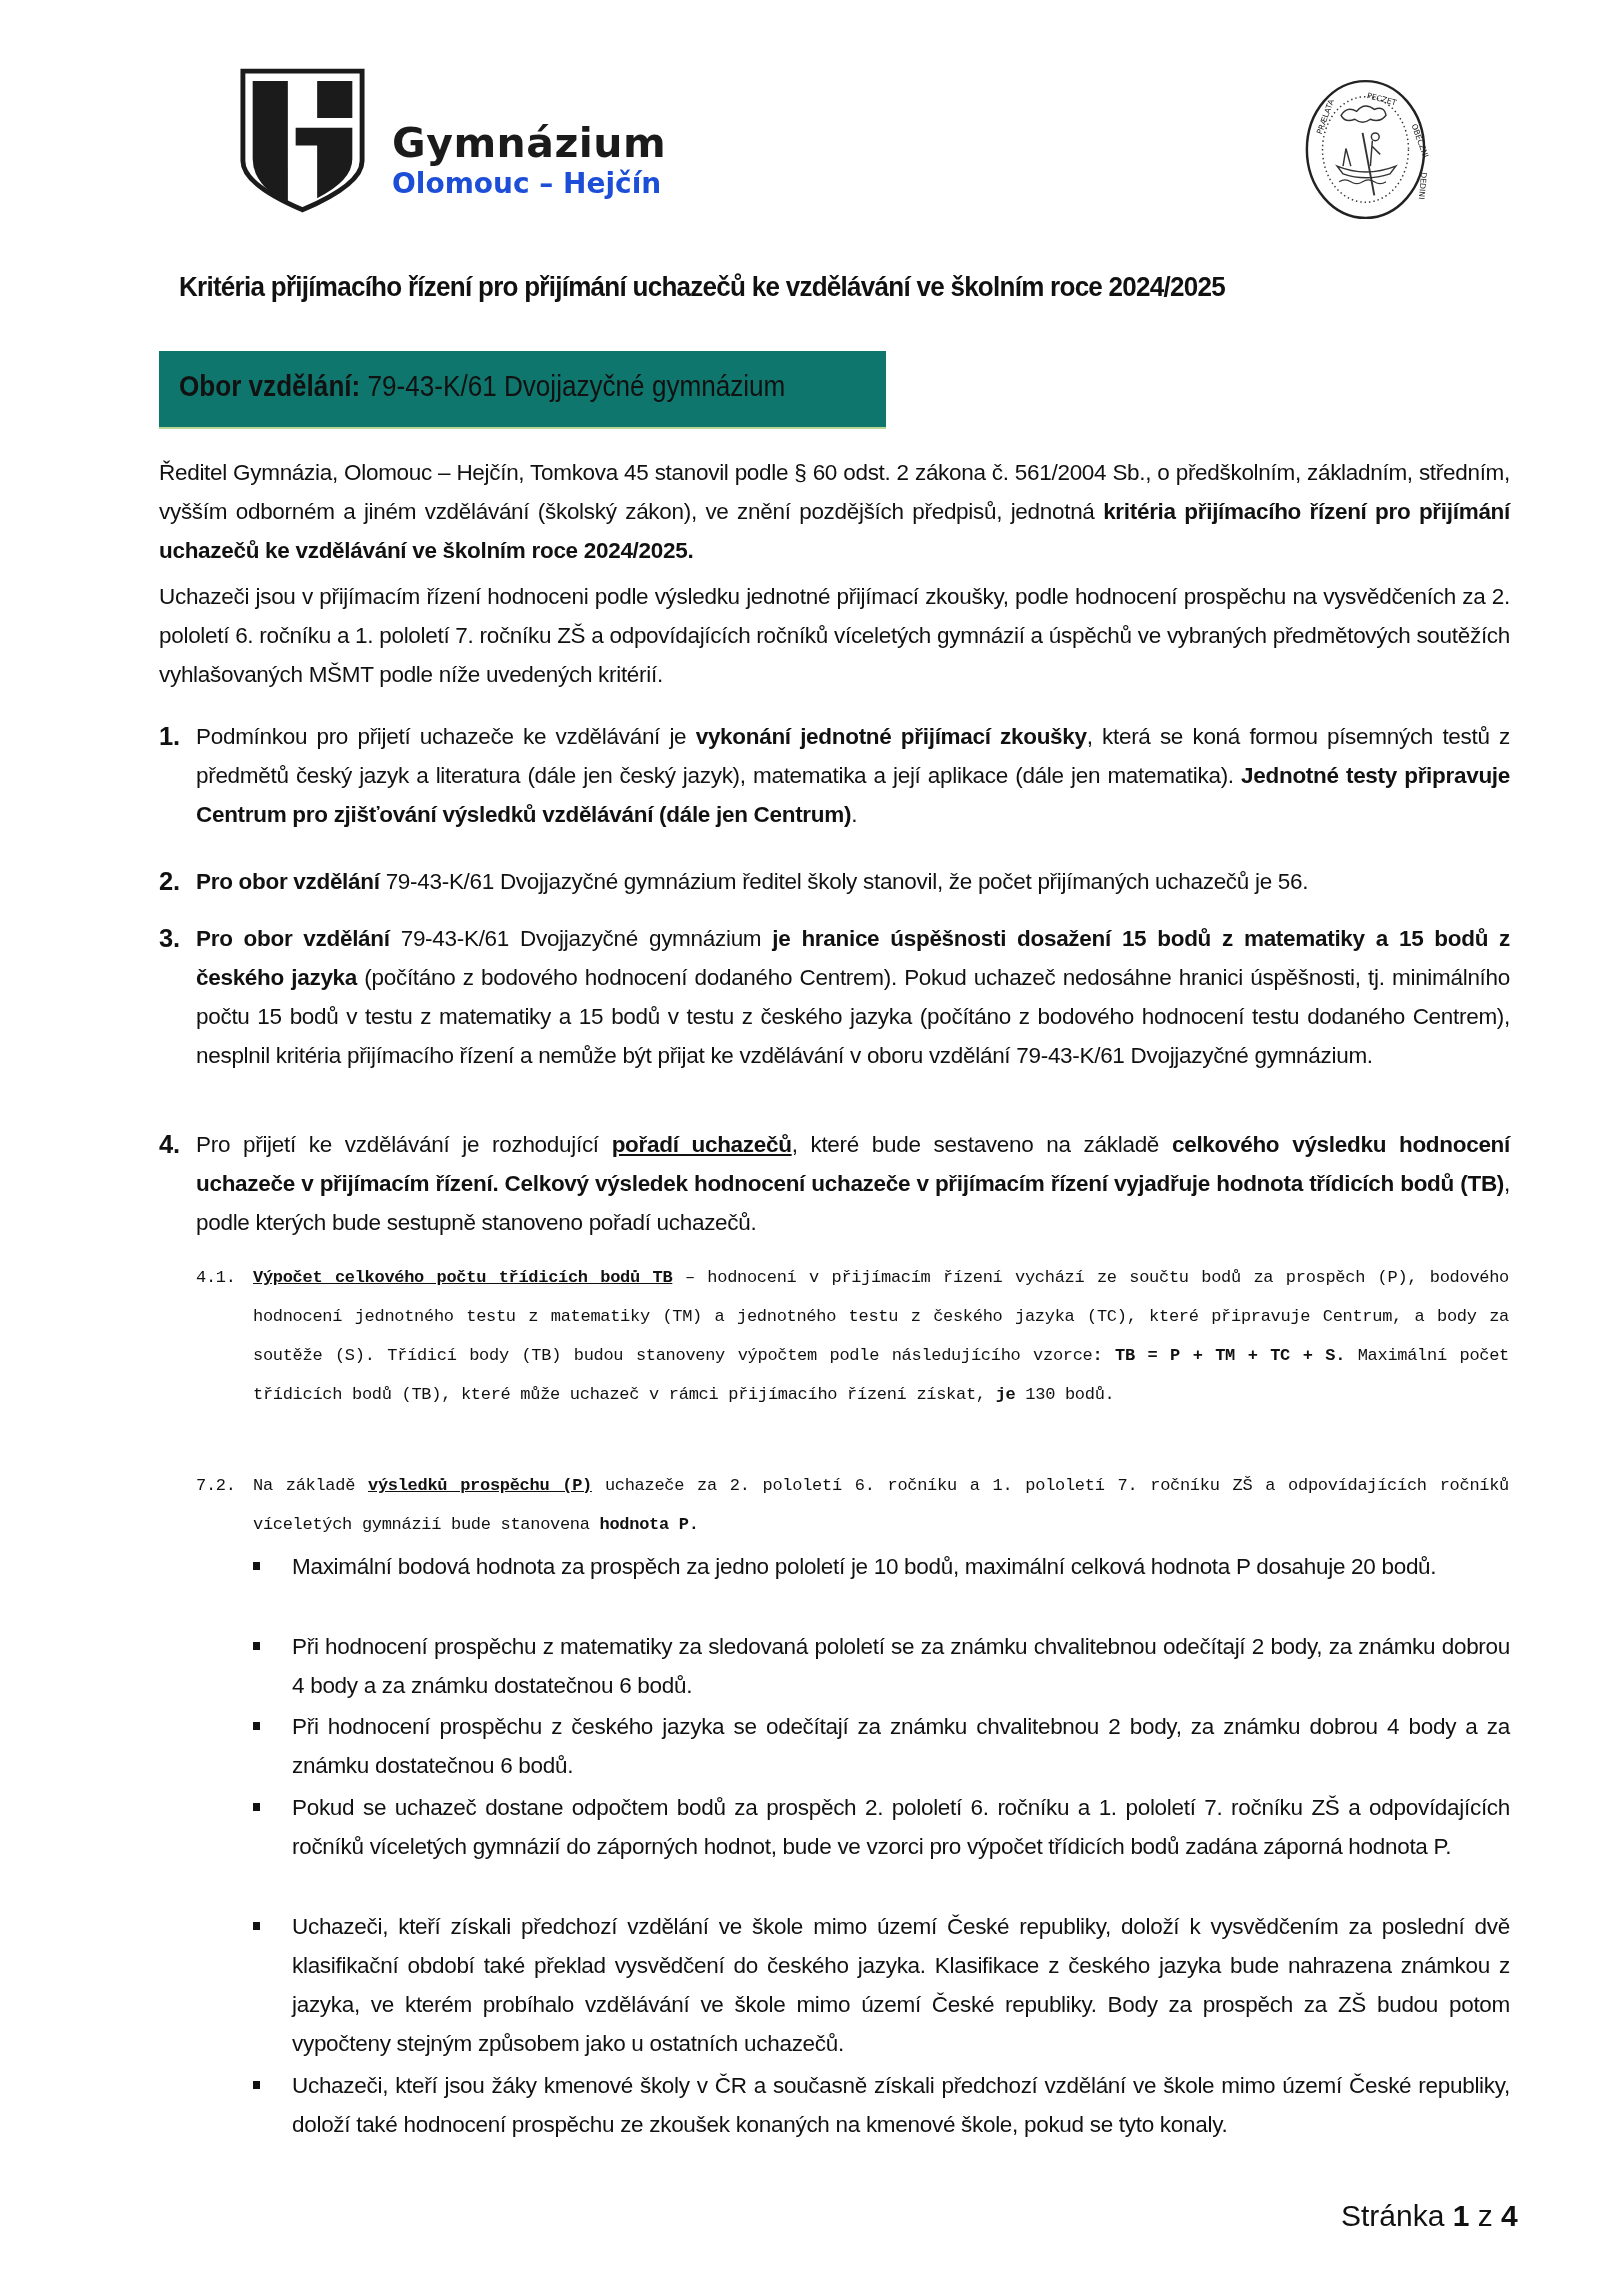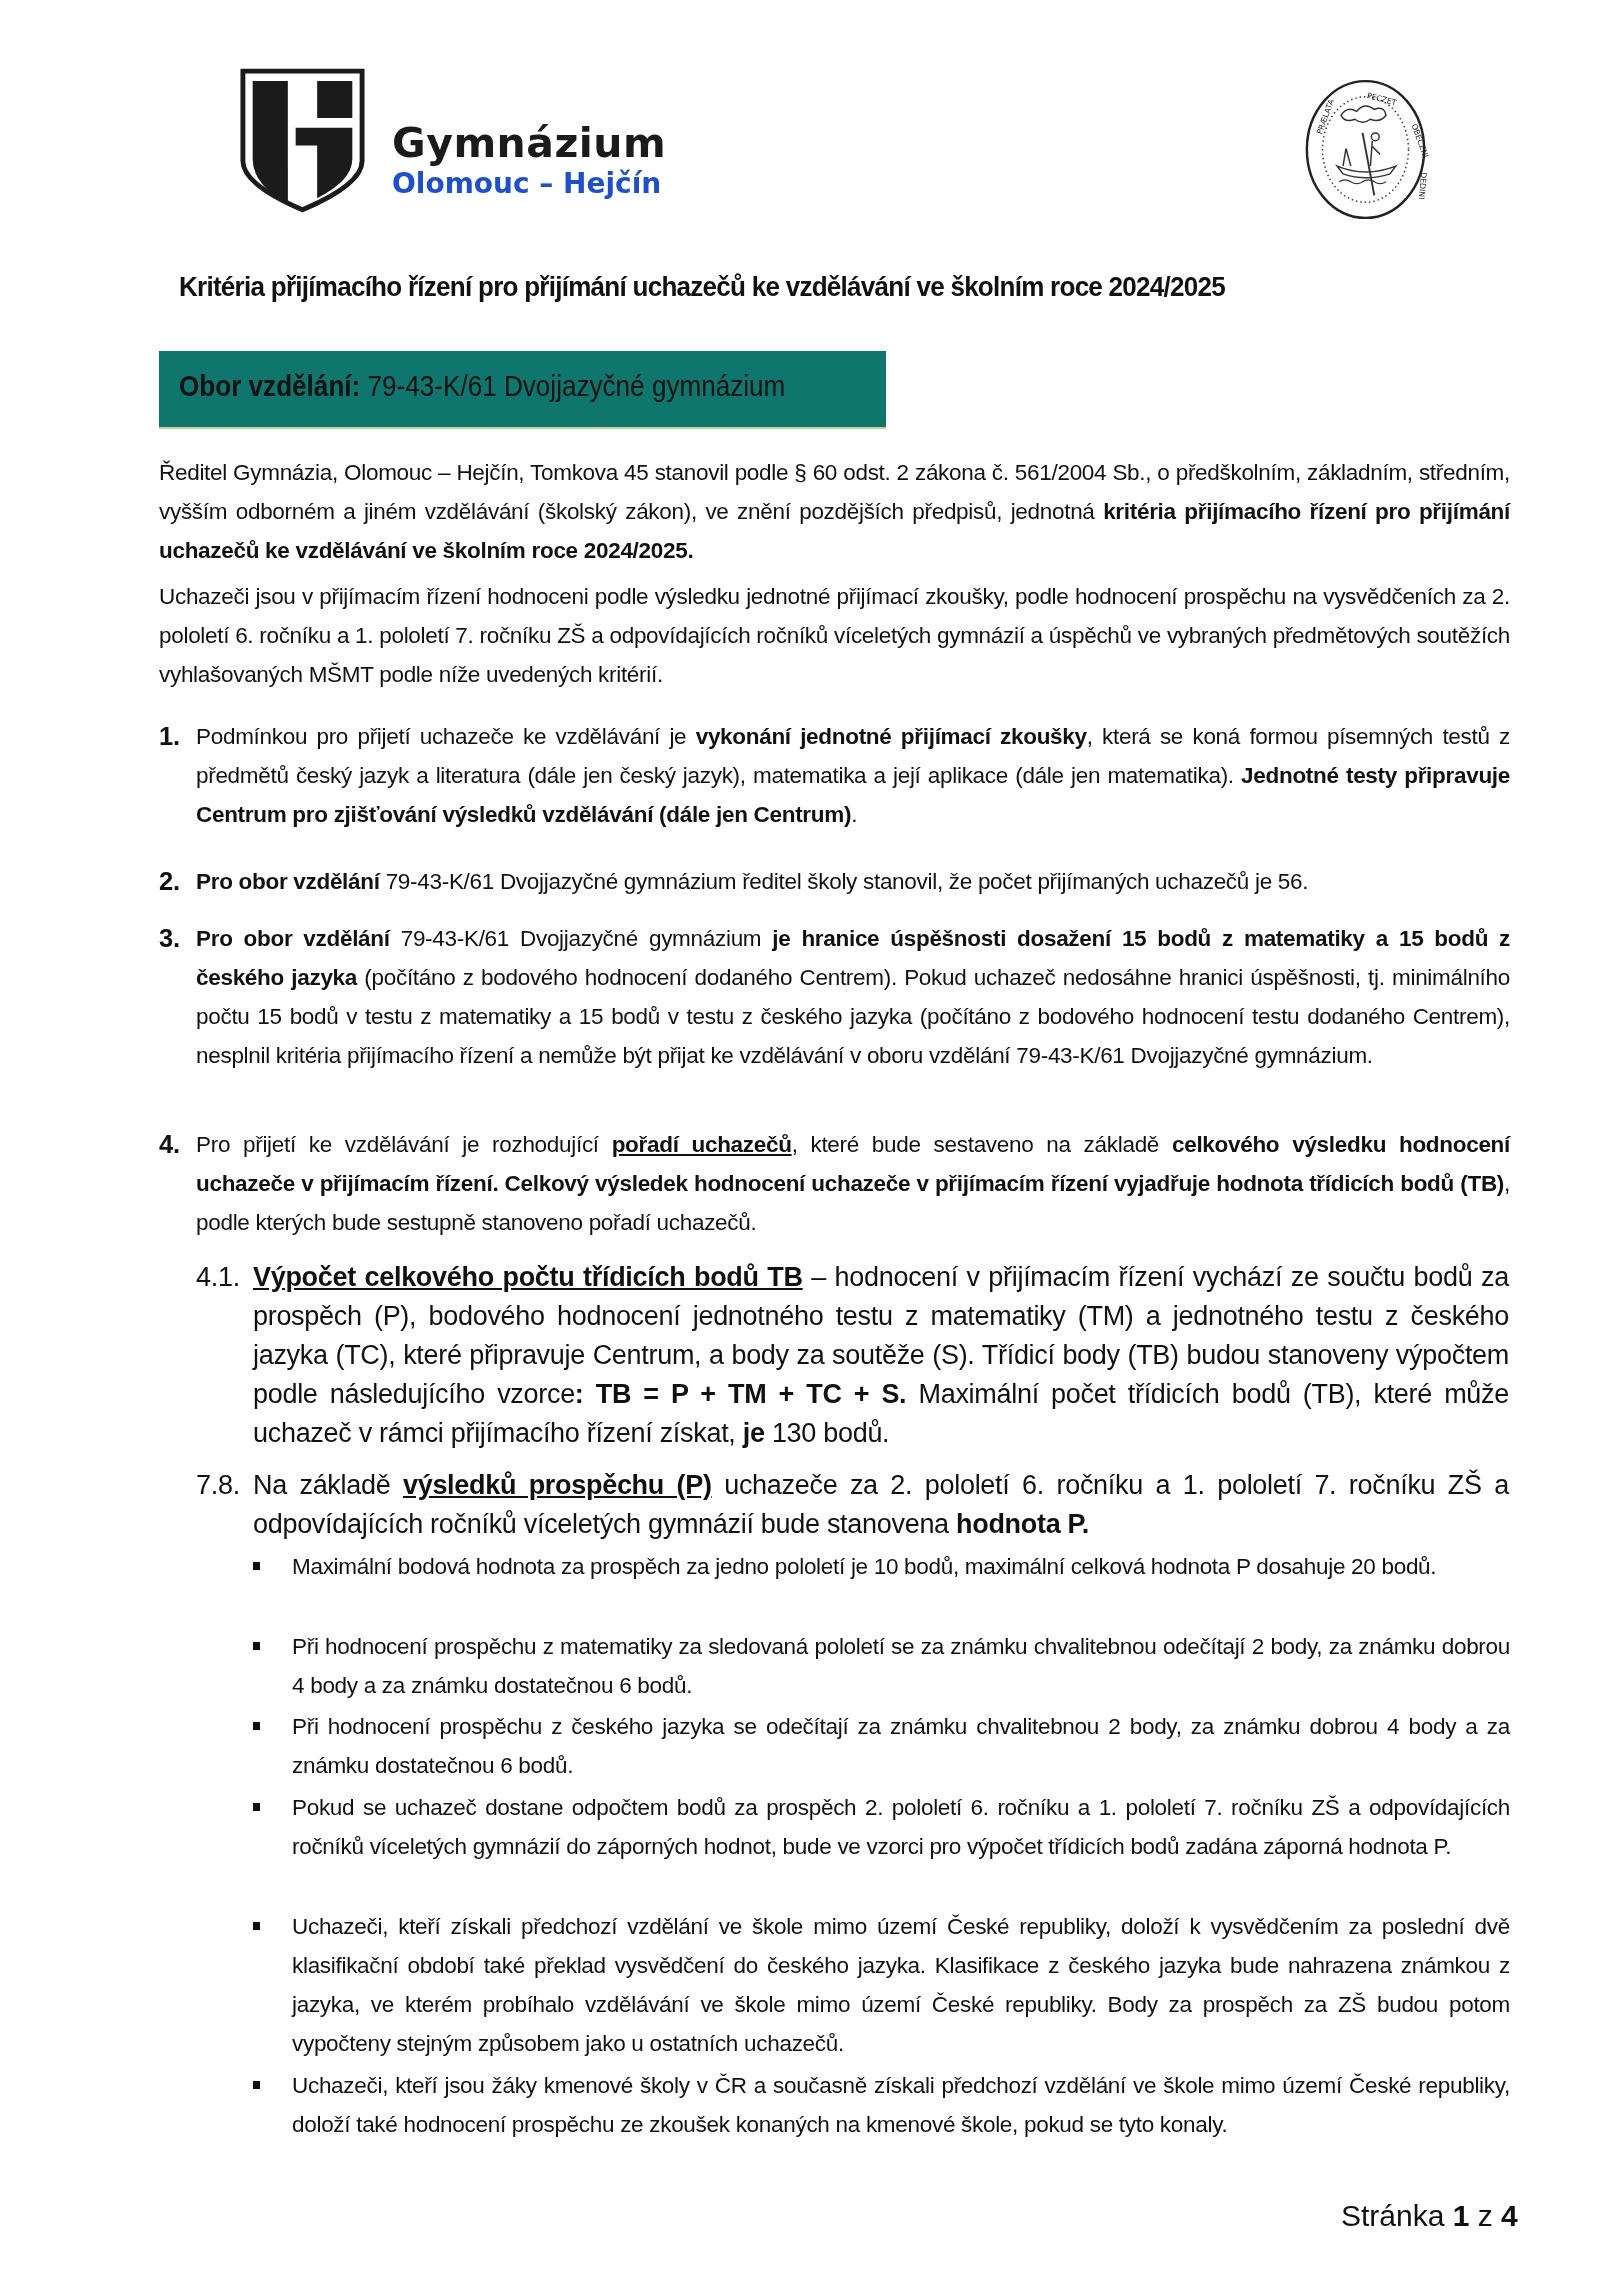--- a/index.html
+++ b/index.html
@@ -22,21 +22,21 @@
     .field-box span { position:absolute; left:19.6px; top:18.6px; font-size:29px; white-space:nowrap; font-family:"Liberation Sans",sans-serif; transform:scaleX(0.9); transform-origin:left; }
     .field-box b { font-weight:bold; }
 
     .para { position:absolute; left:159px; width:1351px; font-size:22.5px; line-height:39px; text-align:justify; font-family:"Liberation Sans",sans-serif; letter-spacing:-0.3px; }
     .para b { font-weight:bold; }
     .num-item { position:absolute; left:159px; width:1351px; font-size:22.5px; line-height:39px; font-family:"Liberation Sans",sans-serif; letter-spacing:-0.3px; }
     .num-item .num { position:absolute; left:0; top:0; font-weight:bold; font-size:25.5px; }
     .num-item .body { margin-left:37px; text-align:justify; }
     .u { text-decoration:underline; font-weight:bold; }
 
-    .sub-item { position:absolute; left:196px; width:1313px; font-size:27px; line-height:39px; font-family:Liberation Sans, sans-serif; letter-spacing:-0.3px; }
+    .sub-item { position:absolute; left:196px; width:1313px; font-size:17px; line-height:39px; font-family:Liberation Mono, monospace; letter-spacing:-0.3px; }
     .sub-item .num { position:absolute; left:0; top:0; }
     .sub-item .body { margin-left:57px; text-align:justify; }
 
     .bullet { position:absolute; left:253px; width:1257px; font-size:22.5px; line-height:39px; font-family:"Liberation Sans",sans-serif; letter-spacing:-0.3px; }
     .bullet .mark { position:absolute; left:0; top:14.7px; width:6.9px; height:8.8px; background:#111; }
     .bullet .body { margin-left:39px; text-align:justify; }
 
     .footer { position:absolute; left:1341px; top:2199px; font-size:30px; font-family:"Liberation Sans",sans-serif; }
     .footer b { font-weight:bold; }
   </style>
@@ -105,21 +105,21 @@
     <span class="num">4.</span>
     <div class="body"><span>Pro přijetí ke vzdělávání je rozhodující </span><span class="u">pořadí uchazečů</span><span>, které bude sestaveno na základě </span><b>celkového výsledku hodnocení uchazeče v přijímacím řízení. Celkový výsledek hodnocení uchazeče v přijímacím řízení vyjadřuje hodnota třídicích bodů (TB)</b><span>, podle kterých bude sestupně stanoveno pořadí uchazečů.</span></div>
   </div>
 
   <div class="sub-item" style="top:1258px;">
     <span class="num">4.1.</span>
     <div class="body"><span class="u">Výpočet celkového počtu třídicích bodů TB</span><span> – hodnocení v přijímacím řízení vychází ze součtu bodů za prospěch (P), bodového hodnocení jednotného testu z matematiky (TM) a jednotného testu z českého jazyka (TC), které připravuje Centrum, a body za soutěže (S). Třídicí body (TB) budou stanoveny výpočtem podle následujícího vzorce</span><b>: TB = P + TM + TC + S.</b><span> Maximální počet třídicích bodů (TB), které může uchazeč v rámci přijímacího řízení získat, </span><b>je</b><span> 130 bodů.</span></div>
   </div>
 
   <div class="sub-item" style="top:1466px;">
-    <span class="num">7.8.</span>
+    <span class="num">7.2.</span>
     <div class="body"><span>Na základě </span><span class="u">výsledků prospěchu (P)</span><span> uchazeče za 2. pololetí 6. ročníku a 1. pololetí 7. ročníku ZŠ a odpovídajících ročníků víceletých gymnázií bude stanovena </span><b>hodnota P.</b></div>
   </div>
 
   <div class="bullet" style="top:1547px;">
     <span class="mark"></span>
     <div class="body">Maximální bodová hodnota za prospěch za jedno pololetí je 10 bodů, maximální celková hodnota P dosahuje 20 bodů.</div>
   </div>
   <div class="bullet" style="top:1627px;">
     <span class="mark"></span>
     <div class="body">Při hodnocení prospěchu z matematiky za sledovaná pololetí se za známku chvalitebnou odečítají 2 body, za známku dobrou 4 body a za známku dostatečnou 6 bodů.</div>

